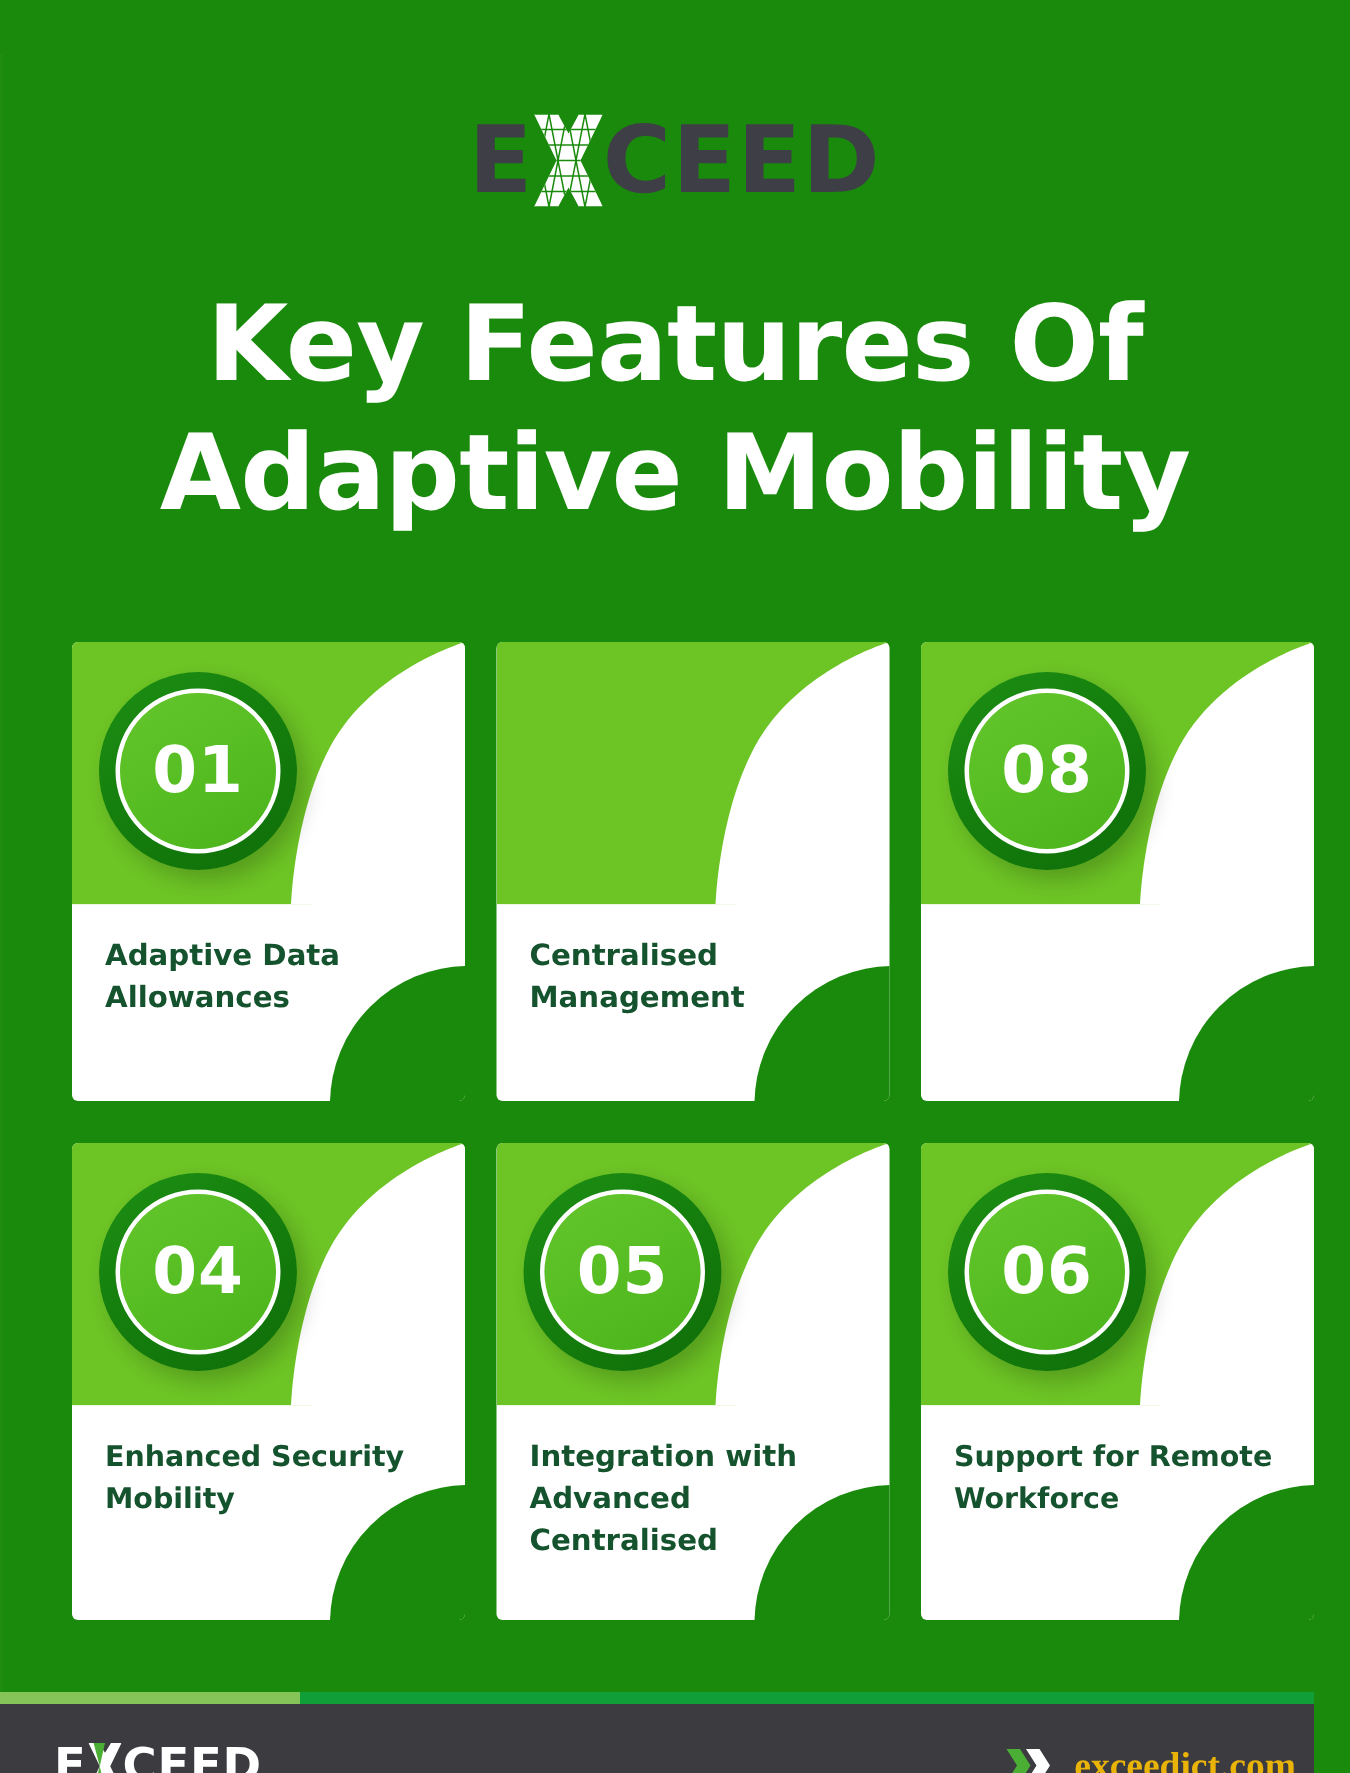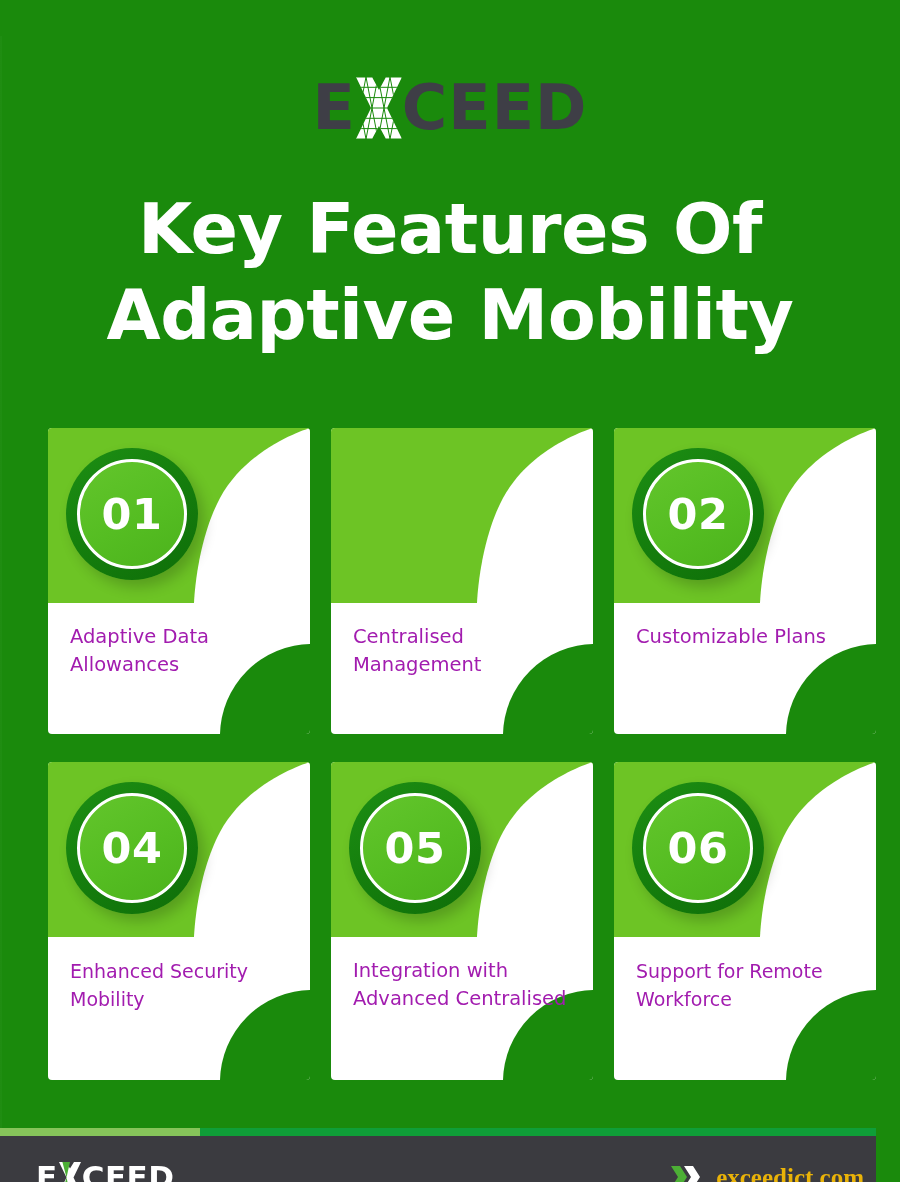--- a/index.html
+++ b/index.html
@@ -158,23 +158,23 @@
     letter-spacing: 0.5px;
     line-height: 1;
   }
 
   .card-text {
     position: absolute;
     left: 22px;
     right: 20px;
     top: 195px;
     font-family: "DejaVu Sans", sans-serif;
-    color: #a21caf;
+    color: #14532d;
     font-size: 19.5px;
-    font-weight: normal;
+    font-weight: bold;
     line-height: 28px;
     z-index: 4;
   }
   .card-text.tight { font-size: 19px; }
 
   
   .accent-bar {
     position: absolute;
     left: 0;
     bottom: 82px;
@@ -289,24 +289,23 @@
     <div class="card">
       <div class="card-deco">
         <svg width="262" height="175" viewBox="0 0 262 175">
           <path d="M0,0 L262,0 L262,8 C262,8 215,30 190,78 C168,120 160,175 160,175 L0,175 Z" fill="#6dc425"></path>
           <path d="M262,0 C262,0 200,18 172,70 C148,115 146,175 146,175 L262,175 Z" fill="#ffffff"></path>
         </svg>
       </div>
       <div class="badge">
         <div class="badge-ring"></div>
         <div class="badge-inner">
-          <span class="badge-num">02</span>
-        </div>
-      </div>
-      <div class="card-text">Customizable Plans</div>
+          <span class="badge-num">08</span>
+        </div>
+      </div>
     </div>
 
     <div class="card">
       <div class="card-deco">
         <svg width="262" height="175" viewBox="0 0 262 175">
           <path d="M0,0 L262,0 L262,8 C262,8 215,30 190,78 C168,120 160,175 160,175 L0,175 Z" fill="#6dc425"></path>
           <path d="M262,0 C262,0 200,18 172,70 C148,115 146,175 146,175 L262,175 Z" fill="#ffffff"></path>
         </svg>
       </div>
       <div class="badge">

